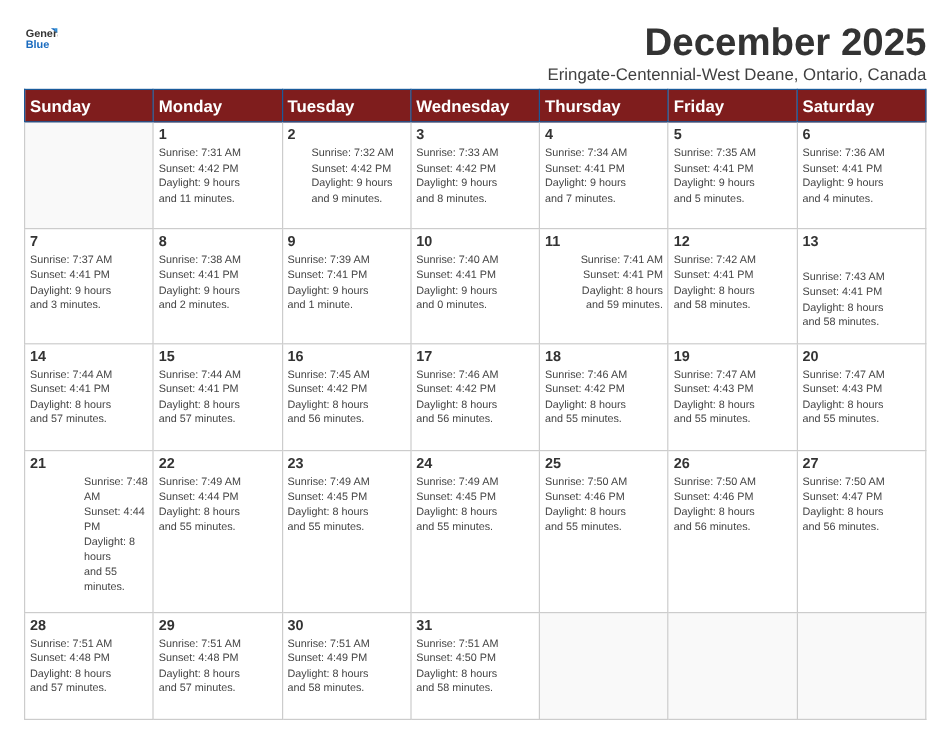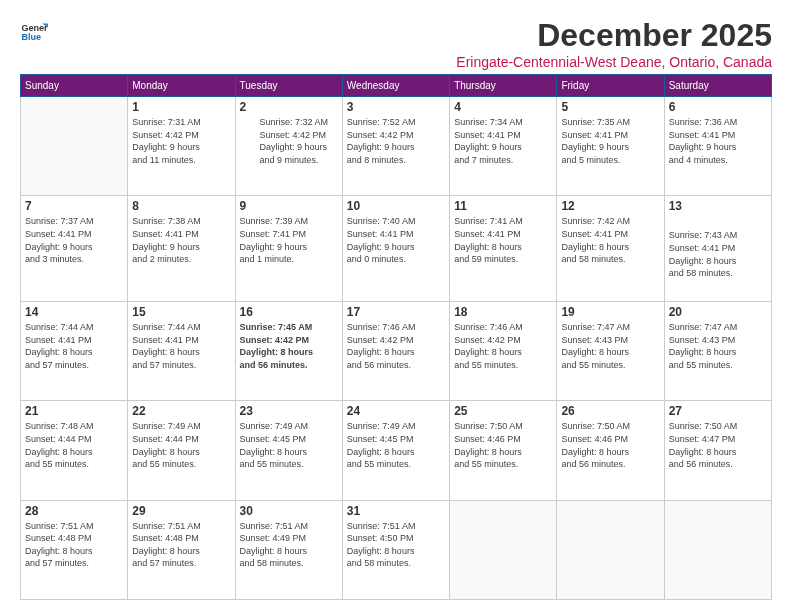--- a/index.html
+++ b/index.html
@@ -37,35 +37,35 @@
       text-align: right;
     }
     .month-title {
       font-size: 32px;
       font-weight: bold;
       color: #333;
       line-height: 1.1;
     }
     .location-title {
       font-size: 14px;
-      color: #be185d;
+      color: #404040;
       margin-top: 1px;
     }
     .calendar {
       flex: 1;
       border: 1px solid #ccc;
       border-collapse: collapse;
       width: 100%;
       table-layout: fixed;
     }
     .calendar th {
-      background: #701a75;
+      background: #7f1d1d;
       color: #fff;
-      font-size: 10px;
-      font-weight: normal;
+      font-size: 14px;
+      font-weight: bold;
       padding: 5px 4px;
       text-align: left;
       border: 1px solid #1a5a9a;
     }
     .calendar td {
       border: 1px solid #ccc;
       vertical-align: top;
       padding: 3px 4px;
       font-size: 9.5px;
       color: #333;
@@ -130,21 +130,21 @@
           </td>
           <td>
             <div class="day-number">2</div>
             <div class="day-info" style="white-space: pre-line; margin-left: 20px;">Sunrise: 7:32 AM
 Sunset: 4:42 PM
 Daylight: 9 hours
 and 9 minutes.</div>
           </td>
           <td>
             <div class="day-number">3</div>
-            <div class="day-info" style="white-space: pre-line;">Sunrise: 7:52 AM
+            <div class="day-info" style="white-space: pre-line;">Sunrise: 7:33 AM
 Sunset: 4:42 PM
 Daylight: 9 hours
 and 8 minutes.</div>
           </td>
           <td>
             <div class="day-number">4</div>
             <div class="day-info" style="white-space: pre-line;">Sunrise: 7:34 AM
 Sunset: 4:41 PM
 Daylight: 9 hours
 and 7 minutes.</div>
@@ -188,21 +188,21 @@
           </td>
           <td>
             <div class="day-number">10</div>
             <div class="day-info" style="white-space: pre-line;">Sunrise: 7:40 AM
 Sunset: 4:41 PM
 Daylight: 9 hours
 and 0 minutes.</div>
           </td>
           <td>
             <div class="day-number">11</div>
-            <div class="day-info" style="white-space: pre-line;">Sunrise: 7:41 AM
+            <div class="day-info" style="white-space: pre-line; text-align: right;">Sunrise: 7:41 AM
 Sunset: 4:41 PM
 Daylight: 8 hours
 and 59 minutes.</div>
           </td>
           <td>
             <div class="day-number">12</div>
             <div class="day-info" style="white-space: pre-line;">Sunrise: 7:42 AM
 Sunset: 4:41 PM
 Daylight: 8 hours
 and 58 minutes.</div>
@@ -225,21 +225,21 @@
           </td>
           <td>
             <div class="day-number">15</div>
             <div class="day-info" style="white-space: pre-line;">Sunrise: 7:44 AM
 Sunset: 4:41 PM
 Daylight: 8 hours
 and 57 minutes.</div>
           </td>
           <td>
             <div class="day-number">16</div>
-            <div class="day-info" style="white-space: pre-line; font-weight: bold;">Sunrise: 7:45 AM
+            <div class="day-info" style="white-space: pre-line;">Sunrise: 7:45 AM
 Sunset: 4:42 PM
 Daylight: 8 hours
 and 56 minutes.</div>
           </td>
           <td>
             <div class="day-number">17</div>
             <div class="day-info" style="white-space: pre-line;">Sunrise: 7:46 AM
 Sunset: 4:42 PM
 Daylight: 8 hours
 and 56 minutes.</div>
@@ -262,21 +262,21 @@
             <div class="day-number">20</div>
             <div class="day-info" style="white-space: pre-line;">Sunrise: 7:47 AM
 Sunset: 4:43 PM
 Daylight: 8 hours
 and 55 minutes.</div>
           </td>
         </tr>
         <tr>
           <td>
             <div class="day-number">21</div>
-            <div class="day-info" style="white-space: pre-line;">Sunrise: 7:48 AM
+            <div class="day-info" style="white-space: pre-line; margin-left: 45px;">Sunrise: 7:48 AM
 Sunset: 4:44 PM
 Daylight: 8 hours
 and 55 minutes.</div>
           </td>
           <td>
             <div class="day-number">22</div>
             <div class="day-info" style="white-space: pre-line;">Sunrise: 7:49 AM
 Sunset: 4:44 PM
 Daylight: 8 hours
 and 55 minutes.</div>

